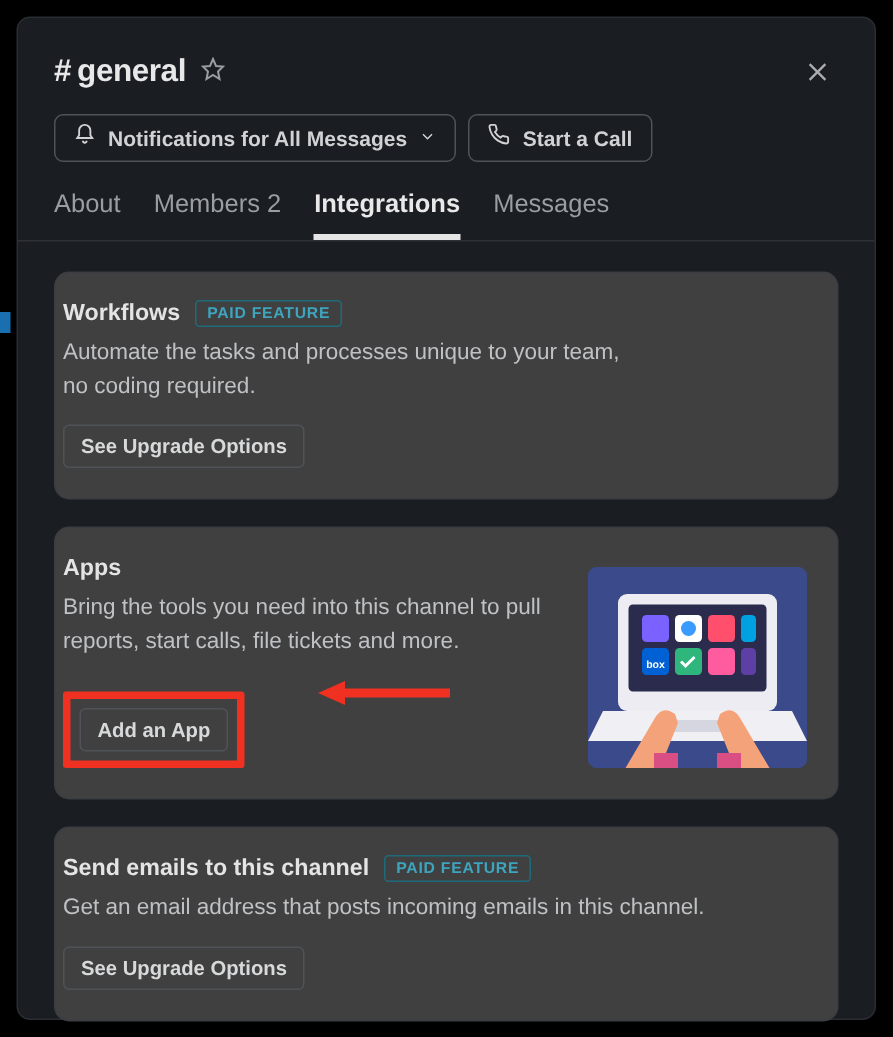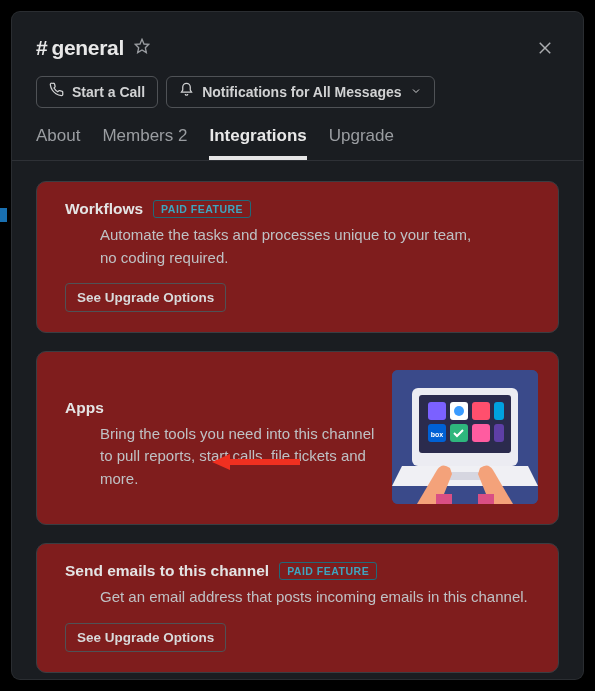--- a/index.html
+++ b/index.html
@@ -99,22 +99,22 @@
   }
   .body-area {
     padding: 20px 24px 24px 24px;
     display: flex;
     flex-direction: column;
     gap: 18px;
   }
   .card {
     border: 1px solid #3a3d42;
     border-radius: 10px;
-    padding: 18px 20px 20px 28px;
-    background: #7f1d1d;
+    padding: 18px 20px 20px 5px;
+    background: #404040;
     position: relative;
     display: flex;
   }
   .card-main { flex: 1; }
   .card-title-row {
     display: flex;
     align-items: center;
     gap: 10px;
     margin-bottom: 6px;
   }
@@ -133,21 +133,20 @@
     border-radius: 3px;
     text-transform: uppercase;
     text-align: center;
   }
   .card-desc {
     font-size: 15px;
     color: #bfc1c4;
     line-height: 1.5;
     margin-bottom: 14px;
     max-width: 380px;
-    margin-left: 35px;
   }
   .small-btn {
     display: inline-flex;
     align-items: center;
     padding: 6px 11px;
     border: 1px solid #4f5256;
     border-radius: 4px;
     background: transparent;
     color: #d8d9da;
     font-size: 13.5px;
@@ -209,47 +208,47 @@
             <line x1="5" y1="5" x2="19" y2="19"></line>
             <line x1="19" y1="5" x2="5" y2="19"></line>
           </svg>
       </div>
     </div>
 
     <div class="actions-row">
       <button class="pill-btn">
         <span>
           <svg viewBox="0 0 24 24">
-              <path d="M22 16.9v3a2 2 0 0 1-2.2 2 19.8 19.8 0 0 1-8.6-3.1 19.5 19.5 0 0 1-6-6A19.8 19.8 0 0 1 2.1 4.2 2 2 0 0 1 4.1 2h3a2 2 0 0 1 2 1.7c.1.9.3 1.8.6 2.6a2 2 0 0 1-.5 2.1L8 9.6a16 16 0 0 0 6 6l1.2-1.2a2 2 0 0 1 2.1-.5c.8.3 1.7.5 2.6.6A2 2 0 0 1 22 16.9z"></path>
-            </svg>
-        </span>
-        <span>Start a Call</span>
-      </button>
-      <button class="pill-btn">
-        <span>
-          <svg viewBox="0 0 24 24">
               <path d="M6 8a6 6 0 0 1 12 0v5l2 3H4l2-3V8z"></path>
               <path d="M10 19a2 2 0 0 0 4 0"></path>
             </svg>
         </span>
         <span>Notifications for All Messages</span>
         <span class="chevron">
           <svg viewBox="0 0 24 24">
               <polyline points="6 9 12 15 18 9"></polyline>
             </svg>
         </span>
       </button>
+      <button class="pill-btn">
+        <span>
+          <svg viewBox="0 0 24 24">
+              <path d="M22 16.9v3a2 2 0 0 1-2.2 2 19.8 19.8 0 0 1-8.6-3.1 19.5 19.5 0 0 1-6-6A19.8 19.8 0 0 1 2.1 4.2 2 2 0 0 1 4.1 2h3a2 2 0 0 1 2 1.7c.1.9.3 1.8.6 2.6a2 2 0 0 1-.5 2.1L8 9.6a16 16 0 0 0 6 6l1.2-1.2a2 2 0 0 1 2.1-.5c.8.3 1.7.5 2.6.6A2 2 0 0 1 22 16.9z"></path>
+            </svg>
+        </span>
+        <span>Start a Call</span>
+      </button>
     </div>
   </div>
 
   <div class="tabs">
     <div class="tab">About</div>
     <div class="tab">Members 2</div>
     <div class="tab active">Integrations</div>
-    <div class="tab">Upgrade</div>
+    <div class="tab">Messages</div>
   </div>
 
   <div class="body-area">
 
     <div class="card">
       <div class="card-main">
         <div class="card-title-row">
           <span class="card-title">Workflows</span>
           <span class="badge">PAID FEATURE</span>
         </div>
@@ -257,20 +256,23 @@
         <button class="small-btn">See Upgrade Options</button>
       </div>
     </div>
 
     <div class="card" style="align-items:flex-end;">
       <div class="card-main">
         <div class="card-title-row">
           <span class="card-title">Apps</span>
         </div>
         <div class="card-desc" style="max-width:330px">Bring the tools you need into this channel to pull reports, start calls, file tickets and more.</div>
+        <span class="highlight-wrap">
+          <button class="small-btn">Add an App</button>
+        </span>
       </div>
       <div class="illus">
         <svg viewBox="0 0 146 134" width="146" height="134">
           <rect x="0" y="0" width="146" height="134" fill="#3a4a8a"></rect>
 
           <rect x="20" y="18" width="106" height="78" rx="6" fill="#ececf2"></rect>
           <rect x="27" y="25" width="92" height="58" rx="3" fill="#2b2b4d"></rect>
 
           <rect x="36" y="32" width="18" height="18" rx="3" fill="#7b61ff"></rect>
           <rect x="58" y="32" width="18" height="18" rx="3" fill="#ffffff"></rect>

